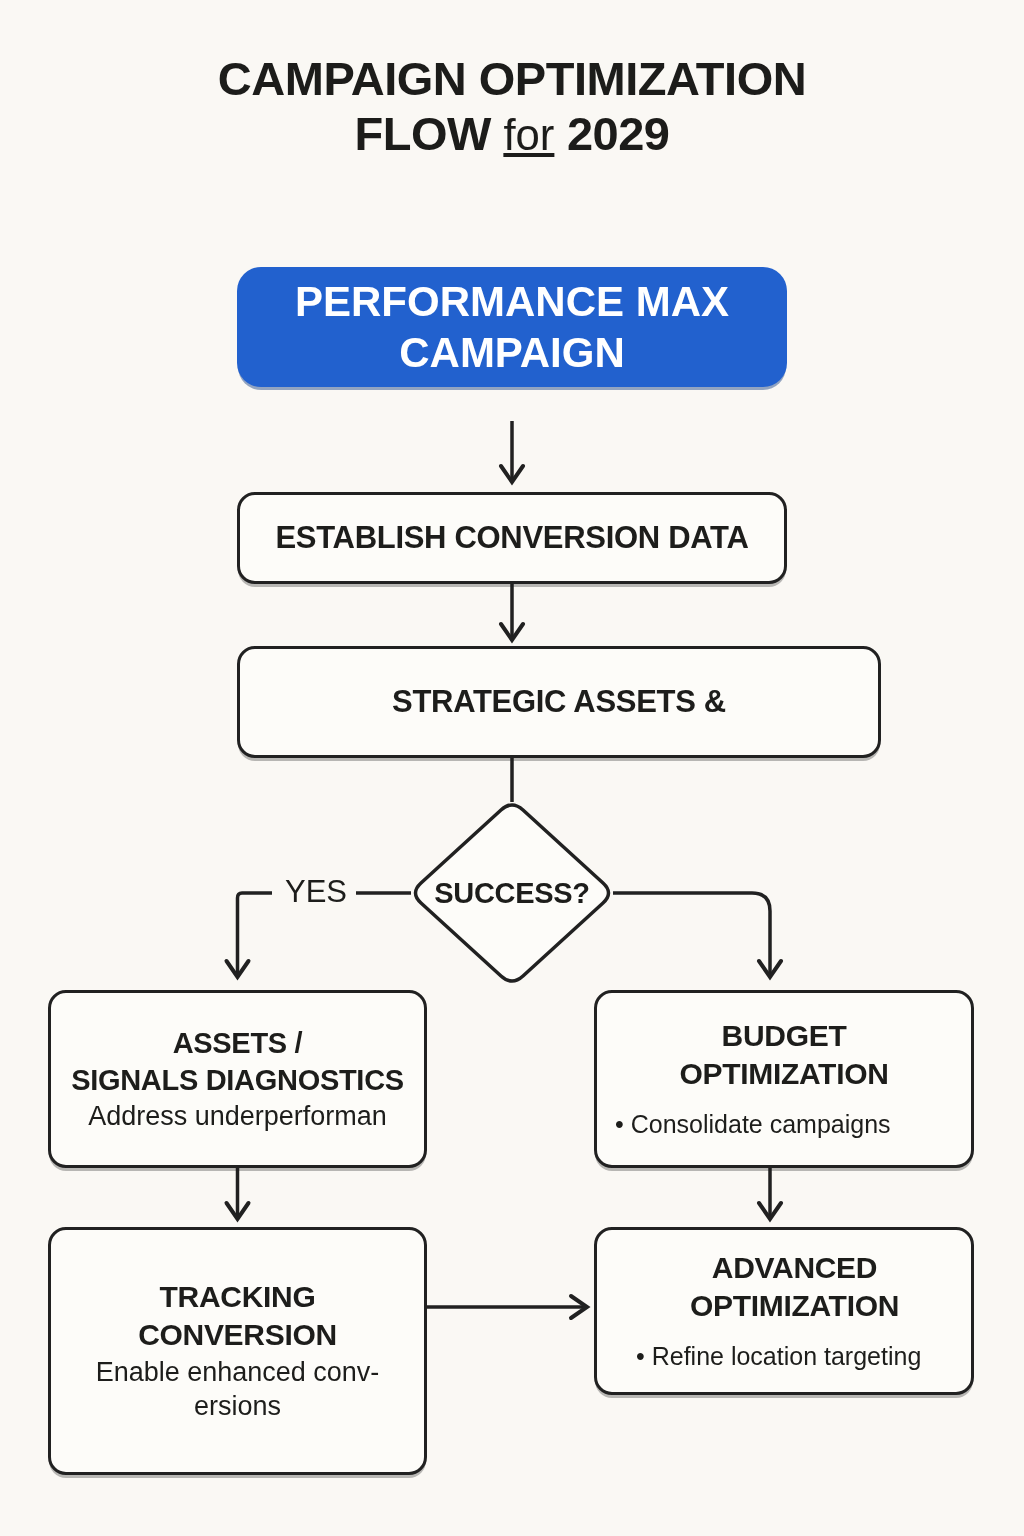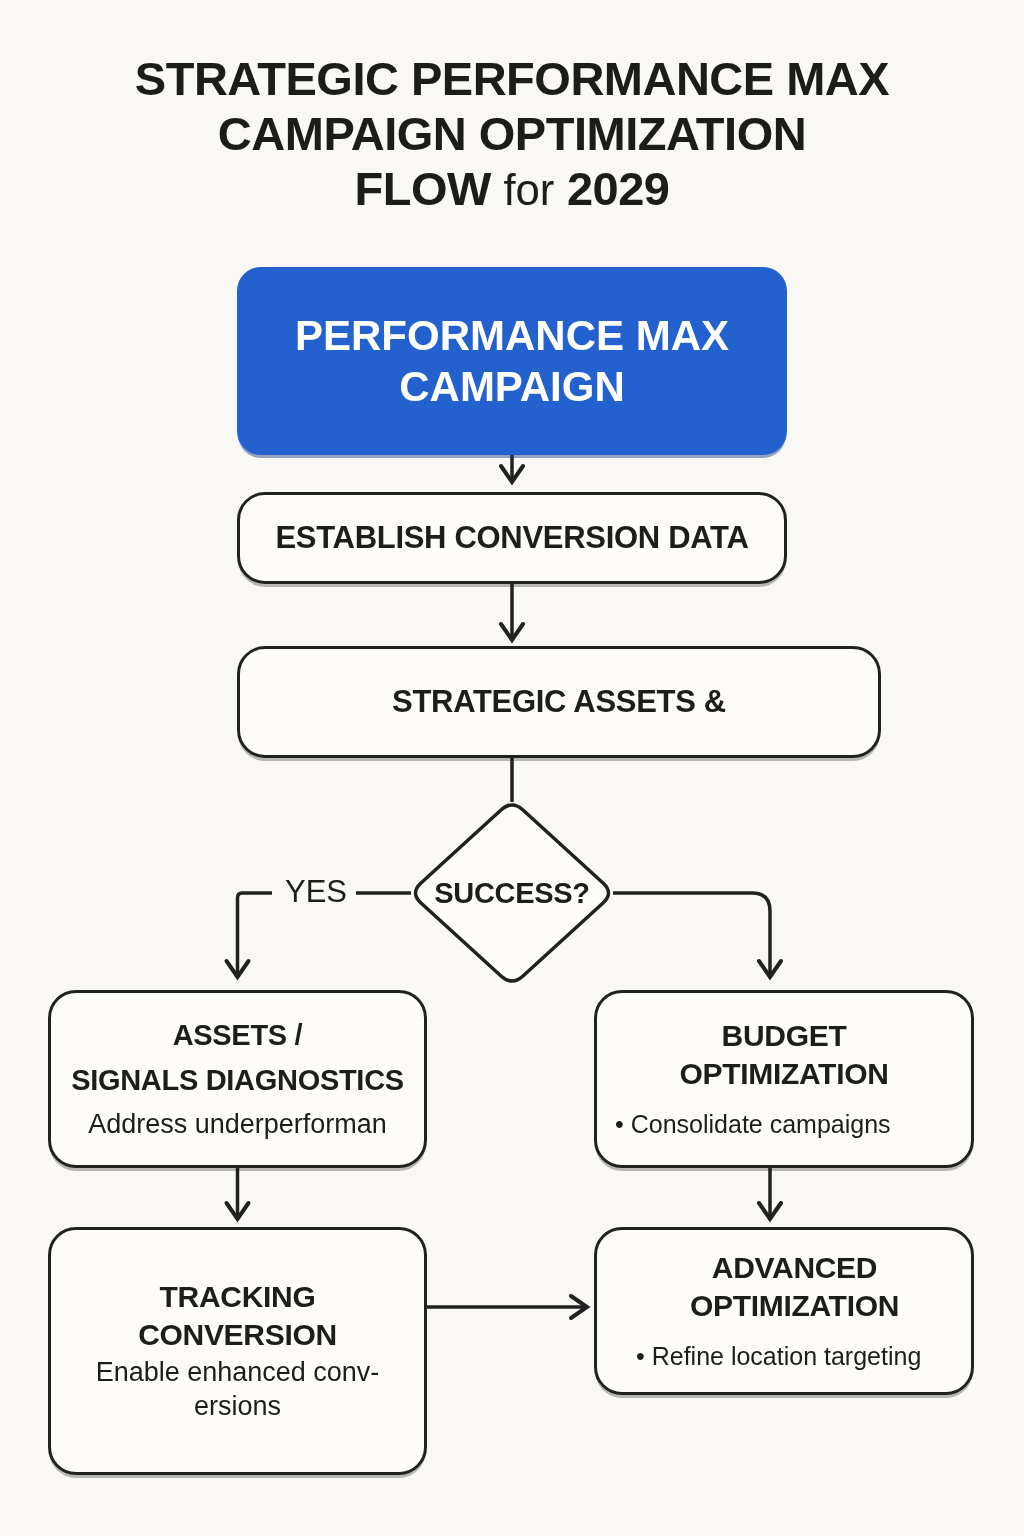--- a/index.html
+++ b/index.html
@@ -6,25 +6,25 @@
   .canvas{
     position:relative;width:1024px;height:1536px;margin:0 auto;background:#FAF8F4;
     font-family:"Liberation Sans","DejaVu Sans",sans-serif;color:#1D1D1B;overflow:hidden;
   }
   svg.connectors{position:absolute;left:0;top:0;width:1024px;height:1536px;display:block;}
 
   .page-title{
     position:absolute;left:0;right:0;top:52px;text-align:center;
     font-size:47px;font-weight:800;line-height:1.17;letter-spacing:-0.5px;color:#1C1C1A;
   }
-  .page-title .for{font-weight:500;font-size:0.93em;letter-spacing:0;}
+  .page-title .for{font-weight:500;font-size:0.93em;letter-spacing:0;text-decoration:underline;}
 
   .node{
     position:absolute;box-sizing:border-box;background:#FDFCF9;border:3.5px solid #212121;
-    border-radius:28px;display:flex;flex-direction:column;align-items:center;justify-content:center;
+    border-radius:18px;display:flex;flex-direction:column;align-items:center;justify-content:center;
     text-align:center;box-shadow:0 4px 0 -1px rgba(30,30,30,.30);
   }
   .node .t{font-weight:800;font-size:30px;line-height:1.27;letter-spacing:-0.3px;}
   .node .note{font-weight:400;font-size:27px;line-height:1.28;}
   .node .note div{font-weight:400;}
   .node .bullet{
     font-weight:400;font-size:25px;line-height:1.25;margin-top:16px;width:100%;
     text-align:left;padding:0 6px 0 18px;box-sizing:border-box;
   }
   .node.start{
@@ -70,46 +70,45 @@
     <path d="M613 893 H752 Q770 893 770 911 V977" fill="none" stroke="#212121" stroke-width="3.5" marker-end="url(#ah)"></path>
 
     <path d="M237.5 1168 V1219" fill="none" stroke="#212121" stroke-width="3.5" marker-end="url(#ah)"></path>
 
     <path d="M770 1168 V1219" fill="none" stroke="#212121" stroke-width="3.5" marker-end="url(#ah)"></path>
 
     <path d="M427 1307 H587" fill="none" stroke="#212121" stroke-width="3.5" marker-end="url(#ah)"></path>
   </svg>
 
   <div class="page-title">
-    <div>STRATEGIC PERFORMANCE MAX</div>
     <div>CAMPAIGN OPTIMIZATION</div>
     <div>
       <span>FLOW</span>
       <span class="for">for</span>
       <span>2029</span>
     </div>
   </div>
 
-  <div class="node start" style="left:237px;top:267px;width:550px;height:188px;">
+  <div class="node start" style="left:237px;top:267px;width:550px;height:120px;">
     <div class="t">PERFORMANCE MAX</div>
     <div class="t">CAMPAIGN</div>
   </div>
 
   <div class="node establish" style="left:237px;top:492px;width:550px;height:92px;">
     <div class="t">ESTABLISH CONVERSION DATA</div>
   </div>
 
   <div class="node strategic" style="left:237px;top:646px;width:644px;height:112px;">
     <div class="t">STRATEGIC ASSETS &amp;</div>
   </div>
 
   <div class="diamond-label">SUCCESS?</div>
   <div class="yes-label">YES</div>
 
-  <div class="node diagnostics" style="left:48px;top:990px;width:379px;height:178px;gap:8px;">
+  <div class="node diagnostics" style="left:48px;top:990px;width:379px;height:178px;">
     <div class="t">ASSETS /</div>
     <div class="t">SIGNALS DIAGNOSTICS</div>
     <div class="note">Address underperforman</div>
   </div>
 
   <div class="node budget" style="left:594px;top:990px;width:380px;height:178px;">
     <div class="t">BUDGET</div>
     <div class="t">OPTIMIZATION</div>
     <div class="bullet">• Consolidate campaigns</div>
   </div>

